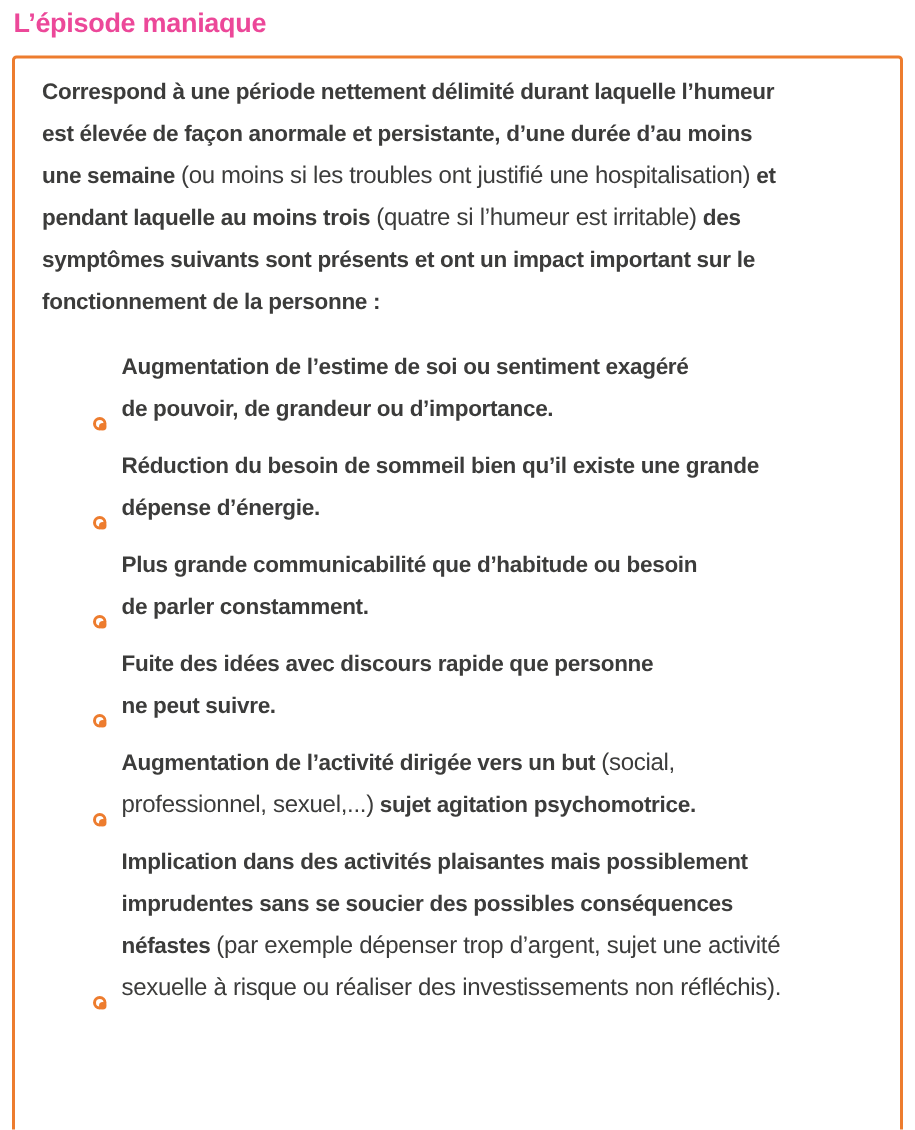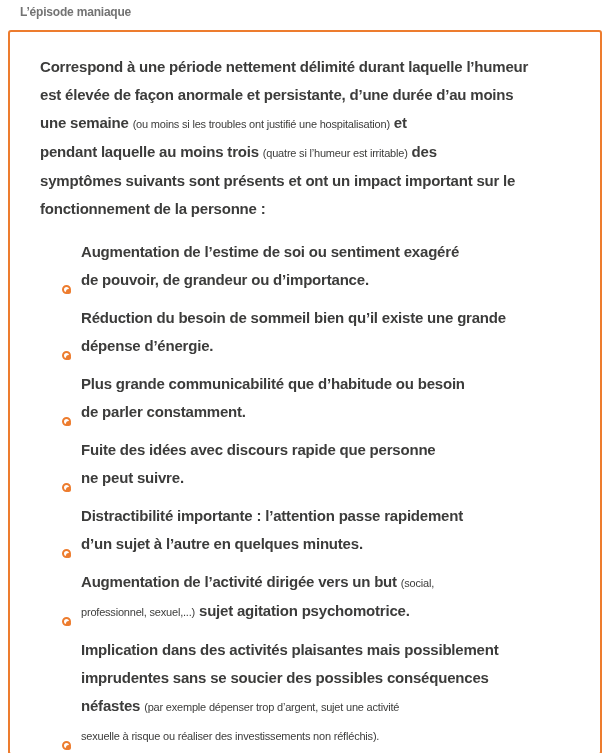--- a/index.html
+++ b/index.html
@@ -6,45 +6,45 @@
   html, body {
     margin: 0; padding: 0;
     width: 610px; height: 753px;
     overflow: hidden;
     background: #FFFFFF;
     font-family: "Liberation Sans", sans-serif;
     color: #3C3C3B;
   }
   .page { width: 610px; height: 753px; overflow: hidden; }
   .title {
-    margin: 5px 0 0 20px;
-    font-size: 12px;
+    margin: 5px 0 0 9px;
+    font-size: 18px;
     font-weight: 700;
-    color: #737373;
+    color: #ec4899;
     letter-spacing: -0.2px;
   }
   .box {
     margin: 11px 8px 0 8px;
     border: 2px solid #ED7C2E;
     border-radius: 3px;
     padding: 9px 10px 0 18px;
     height: 725px; 
   }
   .intro {
-    margin: 12px;
+    margin: 0;
     white-space: pre-line;
     text-align: left;
     font-size: 15px;
     font-weight: 700;
     line-height: 28px;
     letter-spacing: -0.2px;
   }
   .seg-light {
     font-weight: 400;
-    font-size: 11px;
+    font-size: 16px;
   }
   .symptoms {
     list-style: none;
     margin: 15px 0 0 34px;
     padding: 0;
   }
   .item {
     display: flex;
     align-items: flex-end;
     margin: 0 0 10px 0;
@@ -110,25 +110,20 @@
         <p class="item-text"><span>Plus grande communicabilité que d’habitude ou besoin
 de parler constamment.</span></p>
       </li>
 
       <li class="item">
         <span class="bullet"></span>
         <p class="item-text"><span>Fuite des idées avec discours rapide que personne
 ne peut suivre.</span></p>
       </li>
 
-      <li class="item">
-        <span class="bullet"></span>
-        <p class="item-text"><span>Distractibilité importante : l’attention passe rapidement
-d’un sujet à l’autre en quelques minutes.</span></p>
-      </li>
 
       <li class="item">
         <span class="bullet"></span>
         <p class="item-text"><span>Augmentation de l’activité dirigée vers un but </span><span class="seg-light">(social,
 professionnel, sexuel,...)</span><span> sujet agitation psychomotrice.</span></p>
       </li>
 
       <li class="item">
         <span class="bullet"></span>
         <p class="item-text"><span>Implication dans des activités plaisantes mais possiblement

